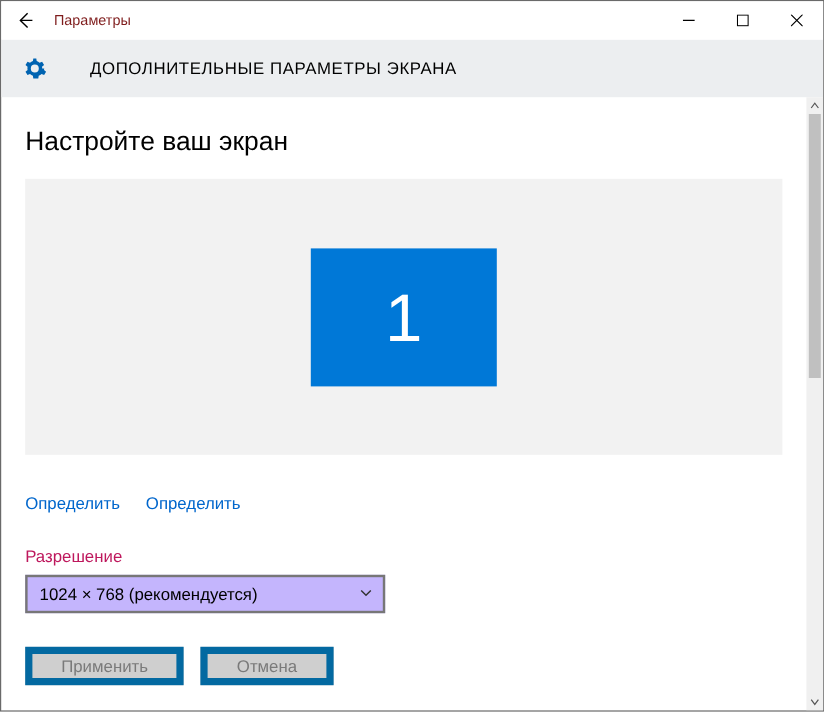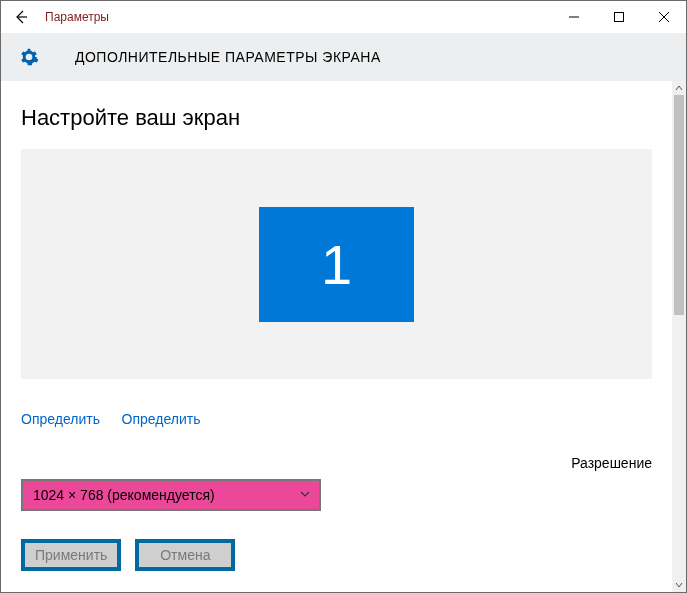--- a/index.html
+++ b/index.html
@@ -103,43 +103,42 @@
   .link {
     color: #0066cc;
     font-size: 14px;
     display:inline-block;
     margin-right: 18px;
     cursor: pointer;
     margin-top: 14px;
   }
   .field-label {
     font-size: 14px;
-    color:#000000;
+    color:#be185d;
     margin-bottom: 8px;
-    text-align: right;
   }
   .dropdown {
     width: 300px; height: 32px;
     border: 2px solid #777;
     display:flex; align-items:center; justify-content:space-between;
     padding: 0 8px 0 10px;
     font-size: 14px;
-    background:#ec4899;
+    background:#c4b5fd;
     margin-bottom: 28px;
   }
   .chevron { color:#333; }
   .button-row { display:flex; gap:14px; }
   .btn {
     min-width: 100px; height: 32px;
-    border: 4px solid #0369a1;
+    border: 6px solid #0369a1;
     background: #cfcfcf;
     color: #7a7a7a;
     display:flex; align-items:center; justify-content:center;
     font-size: 14px;
-    padding: 0 10px;
+    padding: 0 24px;
   }
 </style>
 </head>
 <body>
 
 <div class="titlebar">
   <div class="back-btn">
     <svg width="16" height="16" viewBox="0 0 16 16">
         <path d="M10 2 L4 8 L10 14" fill="none" stroke="#000" stroke-width="1.2"></path>
         <path d="M4 8 H14" stroke="#000" stroke-width="1.2"></path>

